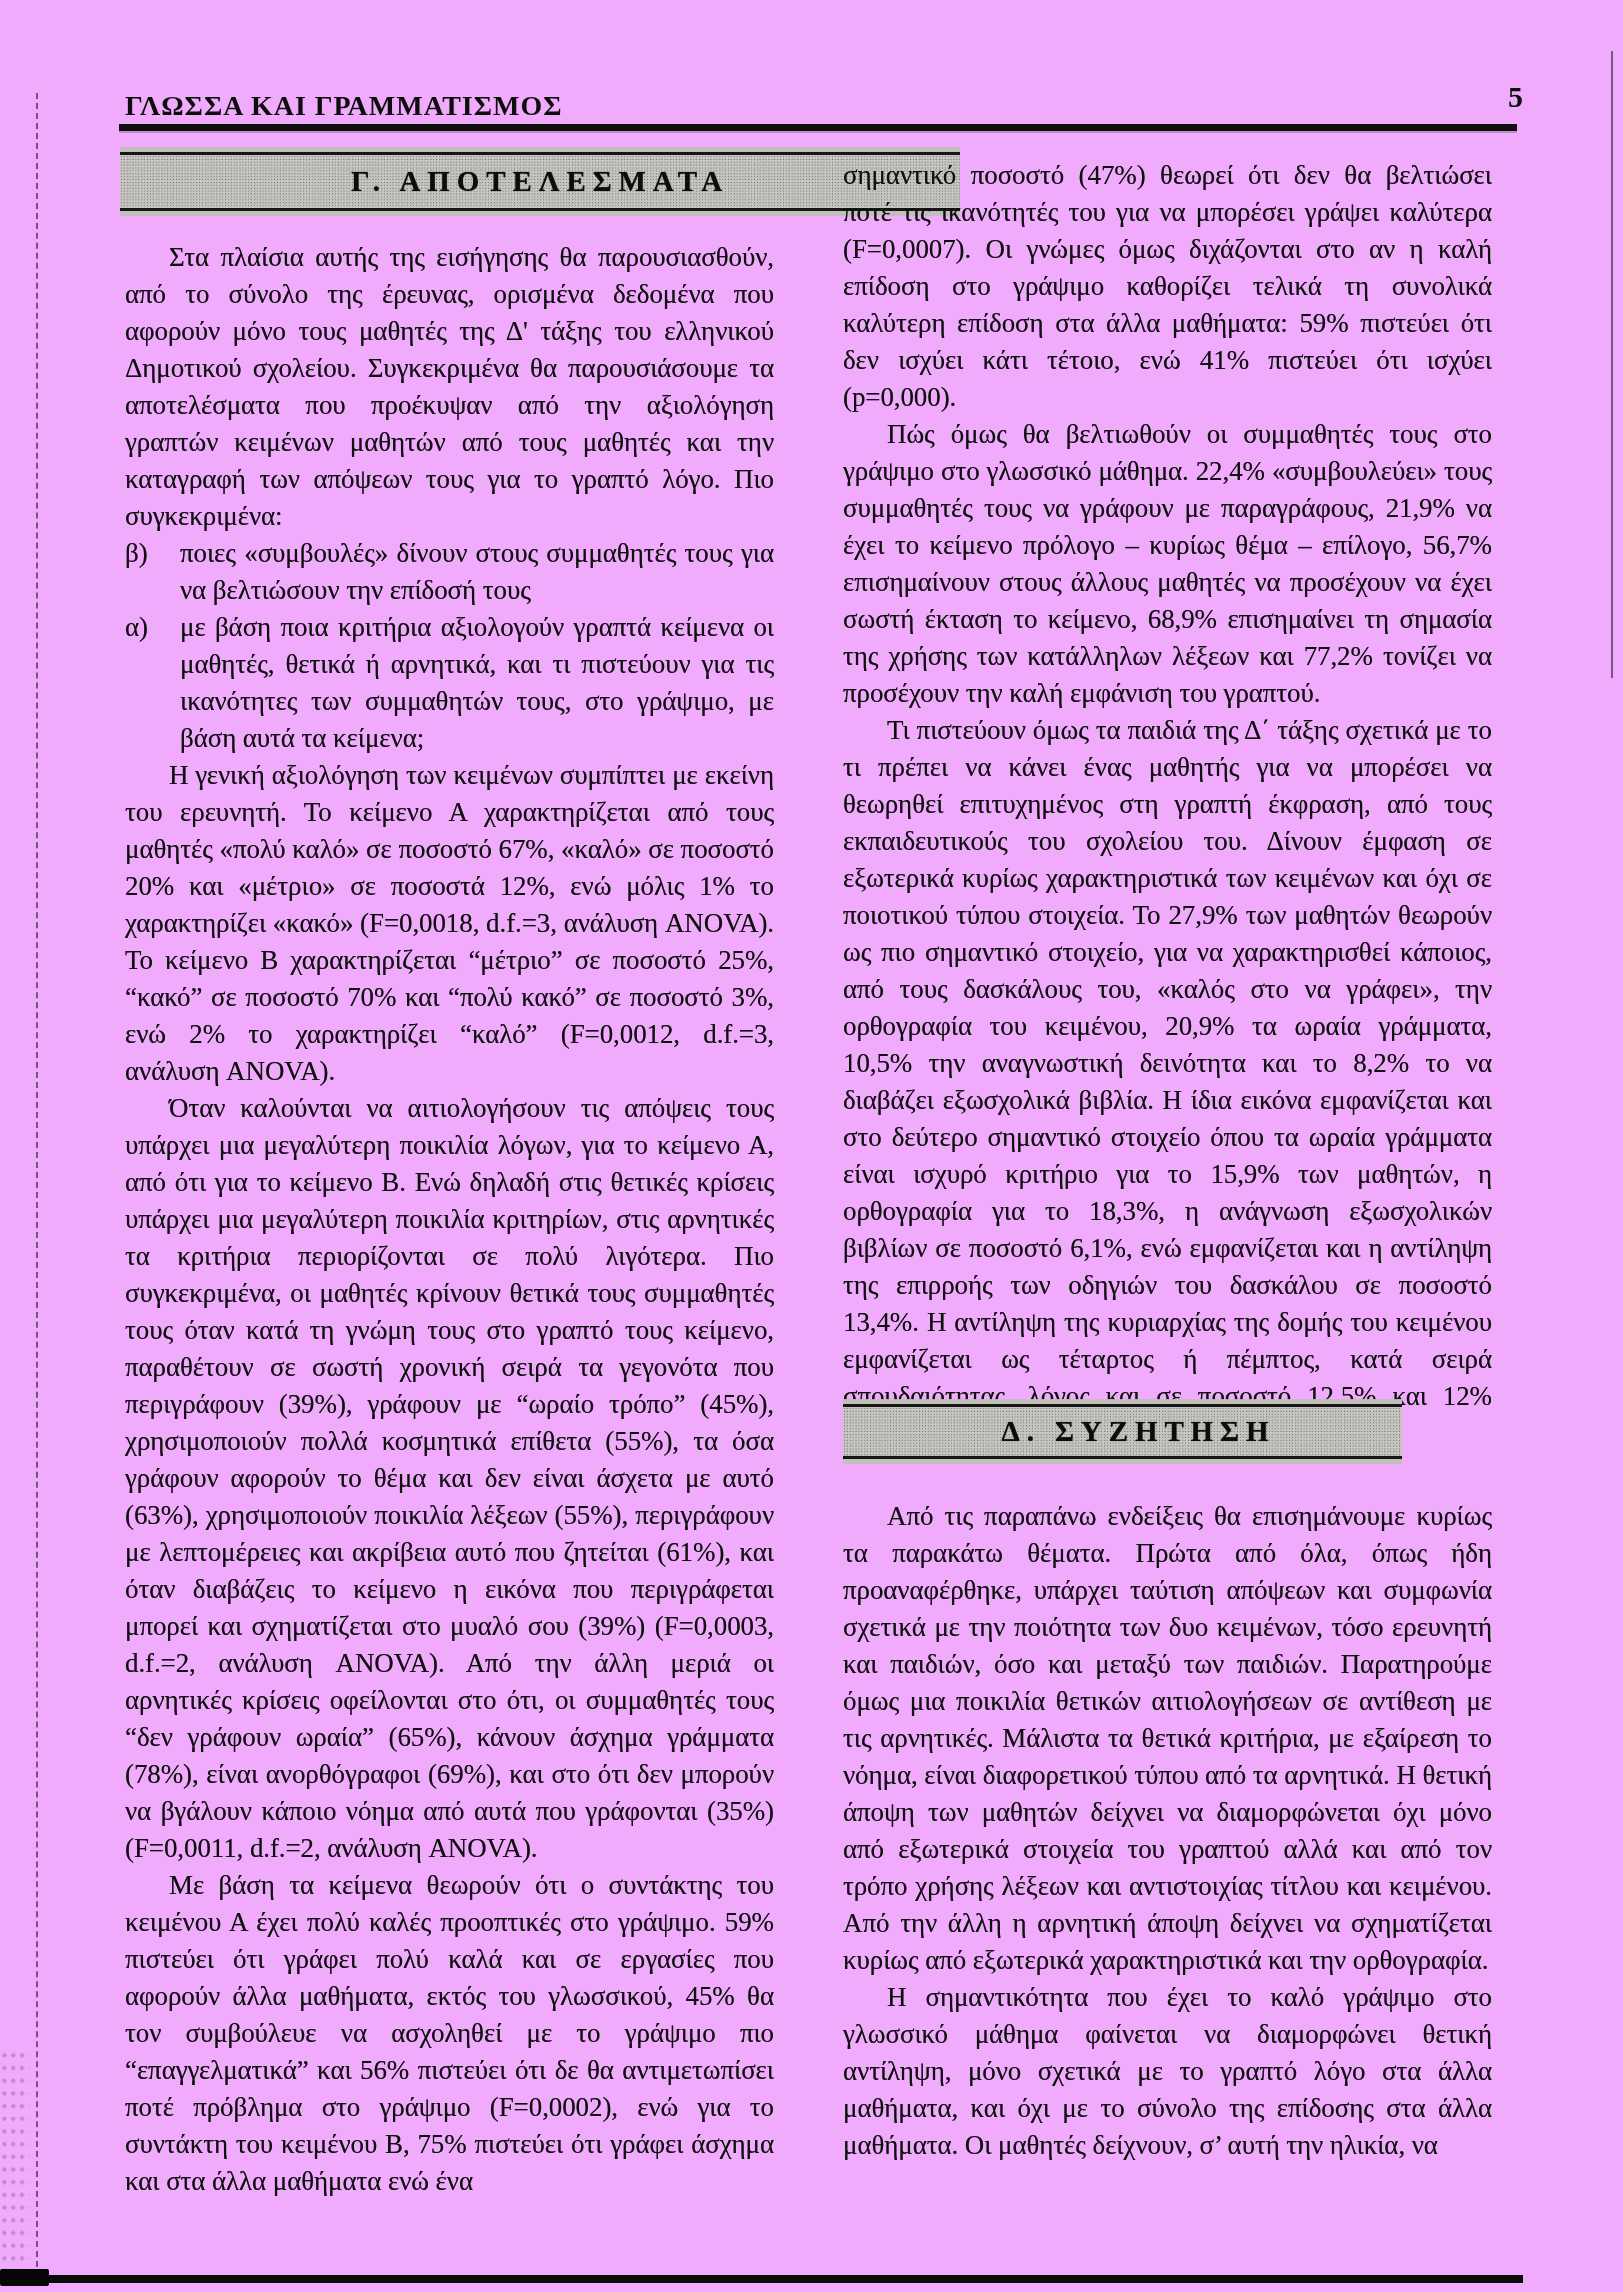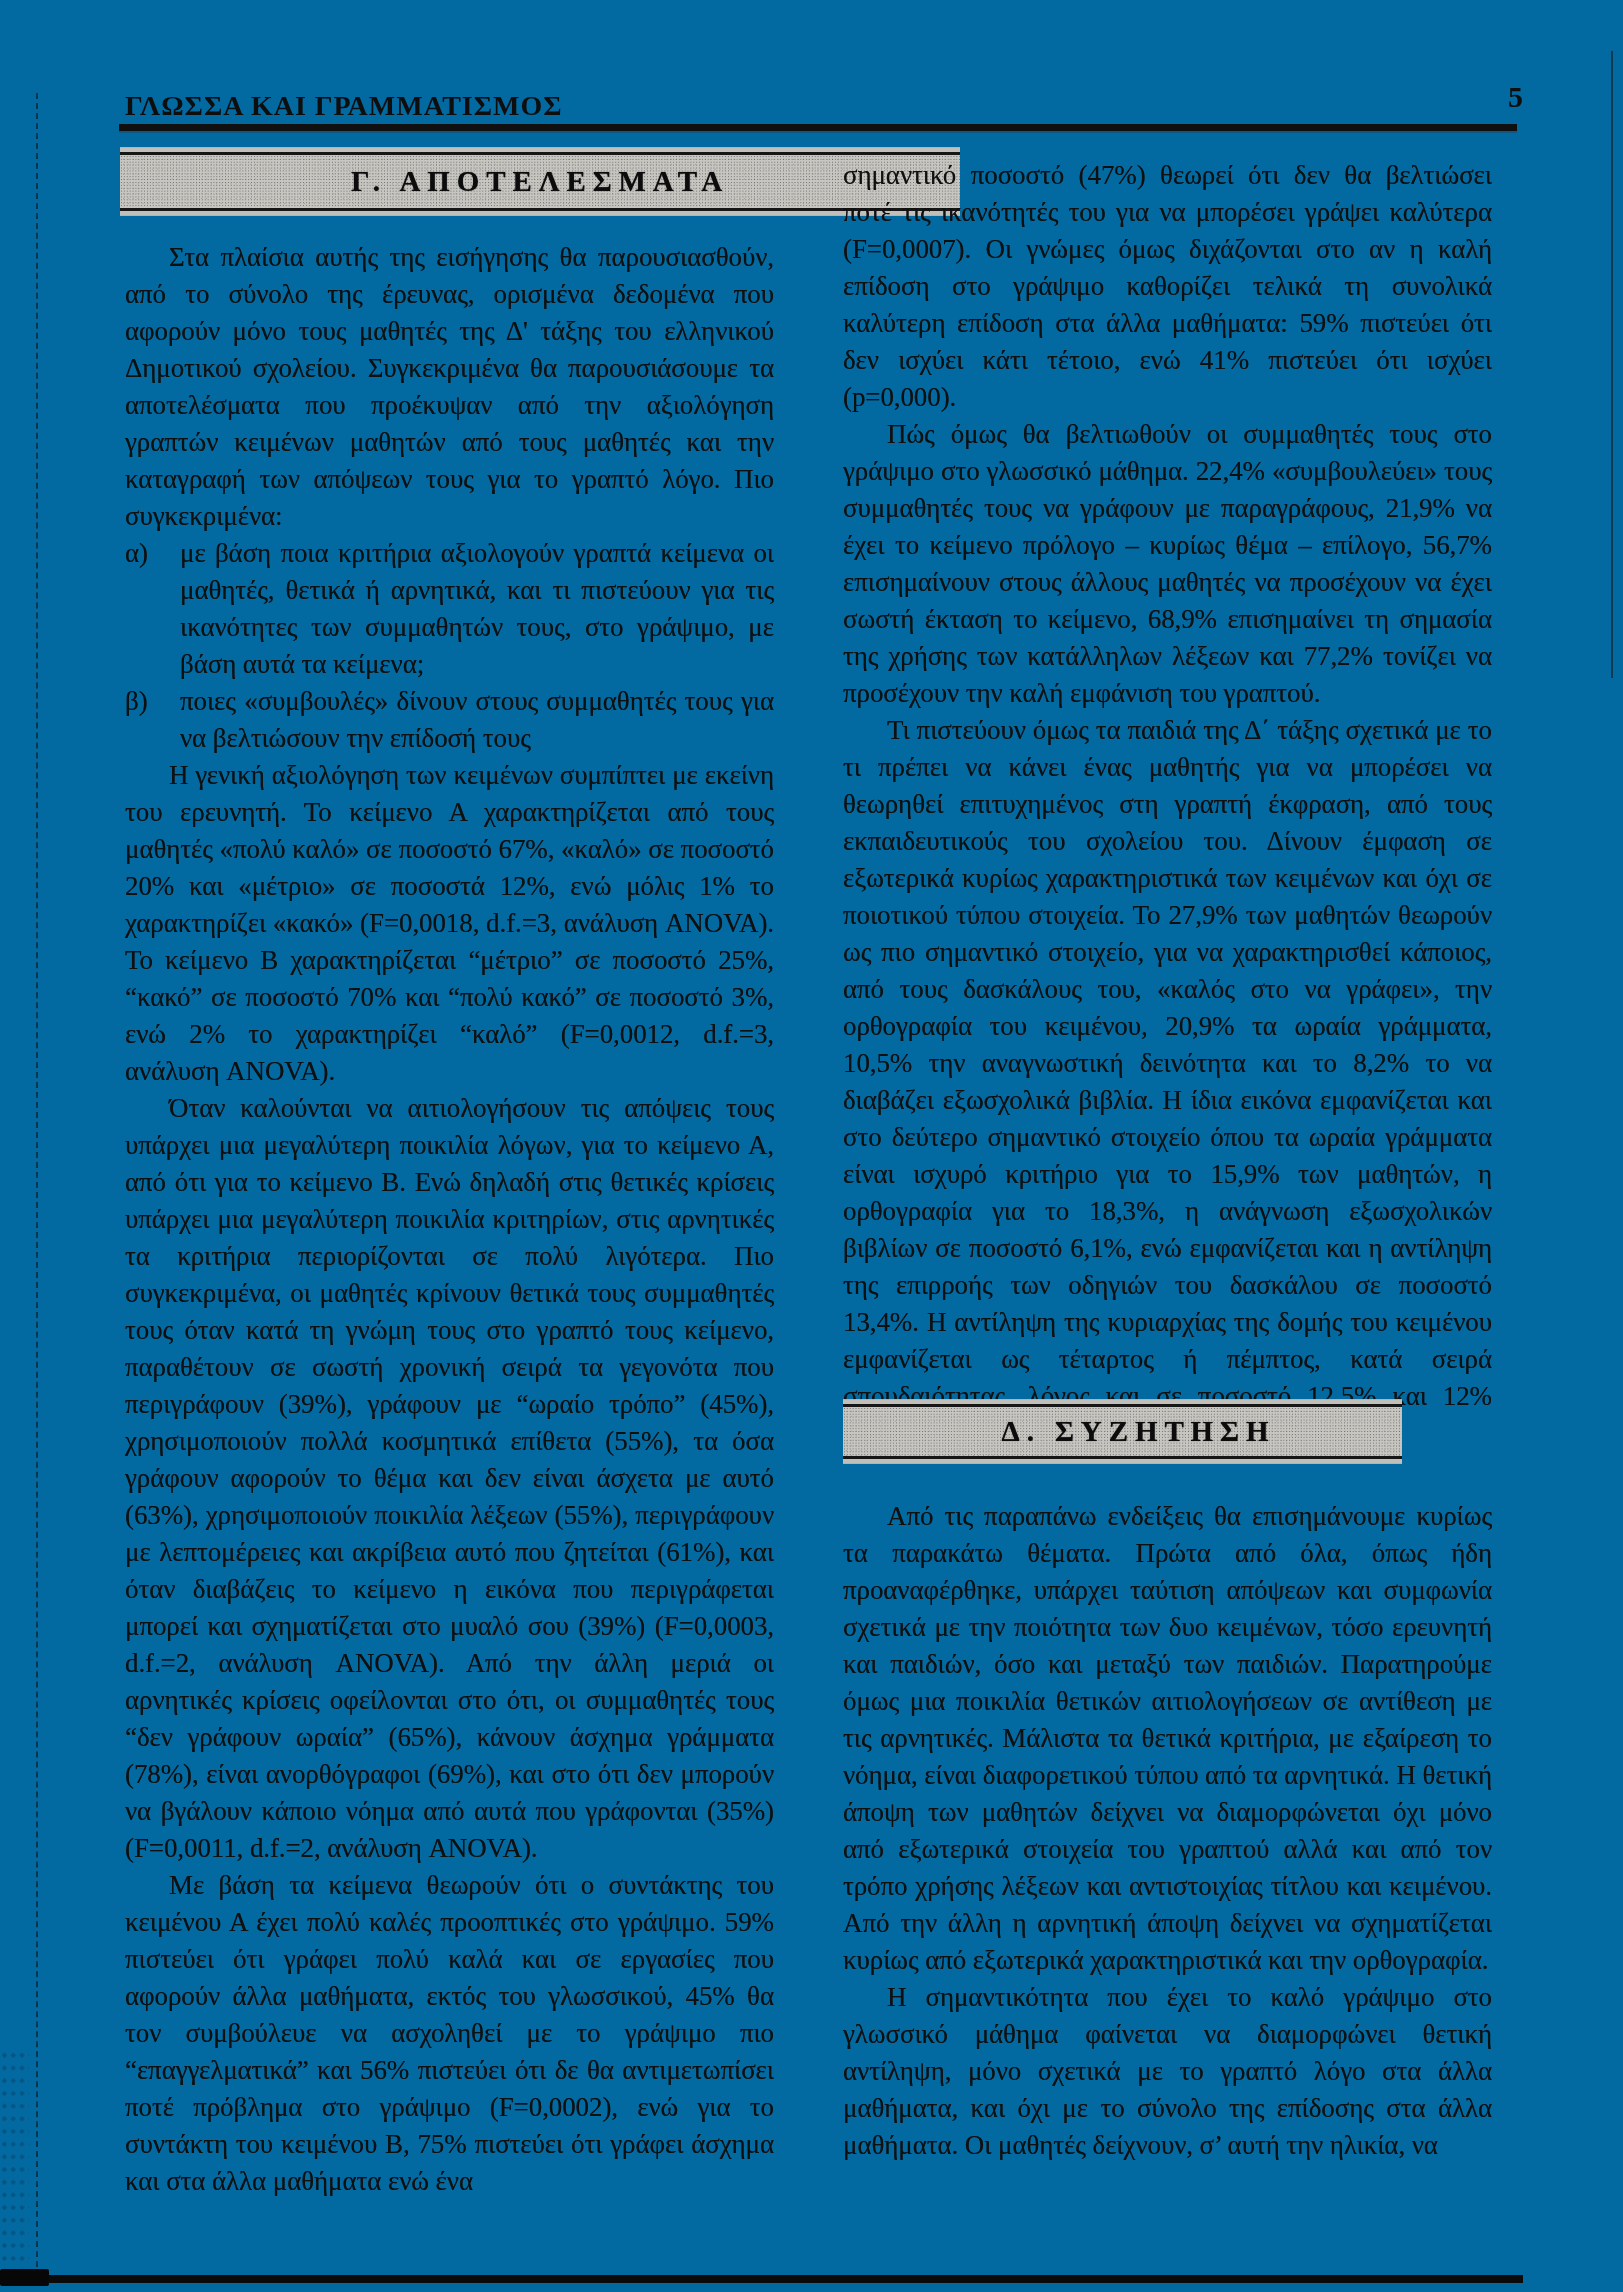--- a/index.html
+++ b/index.html
@@ -1,20 +1,20 @@
 <!DOCTYPE html>
 <html lang="el"><head>
 <meta charset="utf-8">
 <style>
   html,body{margin:0;padding:0;}
   body{background:#e9e9e7;}
   .page{
     position:relative;
     width:1623px;height:2293px;
-    background:#0369a1;
+    background:#f0abfc;
     overflow:hidden;
     font-family:"Liberation Serif","DejaVu Serif",serif;
     color:#121212;
   }
   
   .running-header{
     position:absolute;left:125px;top:90px;width:1392px;
     font-weight:bold;font-size:28px;letter-spacing:1px;
     color:#0e0e0e;
   }
@@ -104,24 +104,24 @@
   <div class="page-number">5</div>
   <div class="header-rule"></div>
 
   <div class="banner banner-results">
     <span>Γ. ΑΠΟΤΕΛΕΣΜΑΤΑ</span>
   </div>
 
   <div class="col col-left">
     <p class="indent">Στα πλαίσια αυτής της εισήγησης θα παρουσιασθούν, από το σύνολο της έρευνας, ορισμένα δεδομένα που αφορούν μόνο τους μαθητές της Δ' τάξης του ελληνικού Δημοτικού σχολείου. Συγκεκριμένα θα παρουσιάσουμε τα αποτελέσματα που προέκυψαν από την αξιολόγηση γραπτών κειμένων μαθητών από τους μαθητές και την καταγραφή των απόψεων τους για το γραπτό λόγο. Πιο συγκεκριμένα:</p>
     <div class="li">
-      <span class="marker">α)</span><span>με βάση ποια κριτήρια αξιολογούν γραπτά κείμενα οι μαθητές, θετικά ή αρνητικά, και τι πιστεύουν για τις ικανότητες των συμμαθητών τους, στο γράψιμο, με βάση αυτά τα κείμενα;</span>
+      <span class="marker">β)</span><span>ποιες «συμβουλές» δίνουν στους συμμαθητές τους για να βελτιώσουν την επίδοσή τους</span>
     </div>
     <div class="li">
-      <span class="marker">β)</span><span>ποιες «συμβουλές» δίνουν στους συμμαθητές τους για να βελτιώσουν την επίδοσή τους</span>
+      <span class="marker">α)</span><span>με βάση ποια κριτήρια αξιολογούν γραπτά κείμενα οι μαθητές, θετικά ή αρνητικά, και τι πιστεύουν για τις ικανότητες των συμμαθητών τους, στο γράψιμο, με βάση αυτά τα κείμενα;</span>
     </div>
     <p class="indent">Η γενική αξιολόγηση των κειμένων συμπίπτει με εκείνη του ερευνητή. Το κείμενο Α χαρακτηρίζεται από τους μαθητές «πολύ καλό» σε ποσοστό 67%, «καλό» σε ποσοστό 20% και «μέτριο» σε ποσοστά 12%, ενώ μόλις 1% το χαρακτηρίζει «κακό» (F=0,0018, d.f.=3, ανάλυση ANOVA). Το κείμενο Β χαρακτηρίζεται “μέτριο” σε ποσοστό 25%, “κακό” σε ποσοστό 70% και “πολύ κακό” σε ποσοστό 3%, ενώ 2% το χαρακτηρίζει “καλό” (F=0,0012, d.f.=3, ανάλυση ANOVA).</p>
     <p class="indent">Όταν καλούνται να αιτιολογήσουν τις απόψεις τους υπάρχει μια μεγαλύτερη ποικιλία λόγων, για το κείμενο Α, από ότι για το κείμενο Β. Ενώ δηλαδή στις θετικές κρίσεις υπάρχει μια μεγαλύτερη ποικιλία κριτηρίων, στις αρνητικές τα κριτήρια περιορίζονται σε πολύ λιγότερα. Πιο συγκεκριμένα, οι μαθητές κρίνουν θετικά τους συμμαθητές τους όταν κατά τη γνώμη τους στο γραπτό τους κείμενο, παραθέτουν σε σωστή χρονική σειρά τα γεγονότα που περιγράφουν (39%), γράφουν με “ωραίο τρόπο” (45%), χρησιμοποιούν πολλά κοσμητικά επίθετα (55%), τα όσα γράφουν αφορούν το θέμα και δεν είναι άσχετα με αυτό (63%), χρησιμοποιούν ποικιλία λέξεων (55%), περιγράφουν με λεπτομέρειες και ακρίβεια αυτό που ζητείται (61%), και όταν διαβάζεις το κείμενο η εικόνα που περιγράφεται μπορεί και σχηματίζεται στο μυαλό σου (39%) (F=0,0003, d.f.=2, ανάλυση ANOVA). Από την άλλη μεριά οι αρνητικές κρίσεις οφείλονται στο ότι, οι συμμαθητές τους “δεν γράφουν ωραία” (65%), κάνουν άσχημα γράμματα (78%), είναι ανορθόγραφοι (69%), και στο ότι δεν μπορούν να βγάλουν κάποιο νόημα από αυτά που γράφονται (35%) (F=0,0011, d.f.=2, ανάλυση ANOVA).</p>
     <p class="indent">Με βάση τα κείμενα θεωρούν ότι ο συντάκτης του κειμένου Α έχει πολύ καλές προοπτικές στο γράψιμο. 59% πιστεύει ότι γράφει πολύ καλά και σε εργασίες που αφορούν άλλα μαθήματα, εκτός του γλωσσικού, 45% θα τον συμβούλευε να ασχοληθεί με το γράψιμο πιο “επαγγελματικά” και 56% πιστεύει ότι δε θα αντιμετωπίσει ποτέ πρόβλημα στο γράψιμο (F=0,0002), ενώ για το συντάκτη του κειμένου Β, 75% πιστεύει ότι γράφει άσχημα και στα άλλα μαθήματα ενώ ένα</p>
   </div>
 
   <div class="col col-right-top">
     <p>σημαντικό ποσοστό (47%) θεωρεί ότι δεν θα βελτιώσει ποτέ τις ικανότητές του για να μπορέσει γράψει καλύτερα (F=0,0007). Οι γνώμες όμως διχάζονται στο αν η καλή επίδοση στο γράψιμο καθορίζει τελικά τη συνολικά καλύτερη επίδοση στα άλλα μαθήματα: 59% πιστεύει ότι δεν ισχύει κάτι τέτοιο, ενώ 41% πιστεύει ότι ισχύει (p=0,000).</p>
     <p class="indent">Πώς όμως θα βελτιωθούν οι συμμαθητές τους στο γράψιμο στο γλωσσικό μάθημα. 22,4% «συμβουλεύει» τους συμμαθητές τους να γράφουν με παραγράφους, 21,9% να έχει το κείμενο πρόλογο – κυρίως θέμα – επίλογο, 56,7% επισημαίνουν στους άλλους μαθητές να προσέχουν να έχει σωστή έκταση το κείμενο, 68,9% επισημαίνει τη σημασία της χρήσης των κατάλληλων λέξεων και 77,2% τονίζει να προσέχουν την καλή εμφάνιση του γραπτού.</p>
     <p class="indent">Τι πιστεύουν όμως τα παιδιά της Δ΄ τάξης σχετικά με το τι πρέπει να κάνει ένας μαθητής για να μπορέσει να θεωρηθεί επιτυχημένος στη γραπτή έκφραση, από τους εκπαιδευτικούς του σχολείου του. Δίνουν έμφαση σε εξωτερικά κυρίως χαρακτηριστικά των κειμένων και όχι σε ποιοτικού τύπου στοιχεία. Το 27,9% των μαθητών θεωρούν ως πιο σημαντικό στοιχείο, για να χαρακτηρισθεί κάποιος, από τους δασκάλους του, «καλός στο να γράφει», την ορθογραφία του κειμένου, 20,9% τα ωραία γράμματα, 10,5% την αναγνωστική δεινότητα και το 8,2% το να διαβάζει εξωσχολικά βιβλία. Η ίδια εικόνα εμφανίζεται και στο δεύτερο σημαντικό στοιχείο όπου τα ωραία γράμματα είναι ισχυρό κριτήριο για το 15,9% των μαθητών, η ορθογραφία για το 18,3%, η ανάγνωση εξωσχολικών βιβλίων σε ποσοστό 6,1%, ενώ εμφανίζεται και η αντίληψη της επιρροής των οδηγιών του δασκάλου σε ποσοστό 13,4%. Η αντίληψη της κυριαρχίας της δομής του κειμένου εμφανίζεται ως τέταρτος ή πέμπτος, κατά σειρά σπουδαιότητας, λόγος και σε ποσοστό 12,5% και 12% αντίστοιχα.</p>

